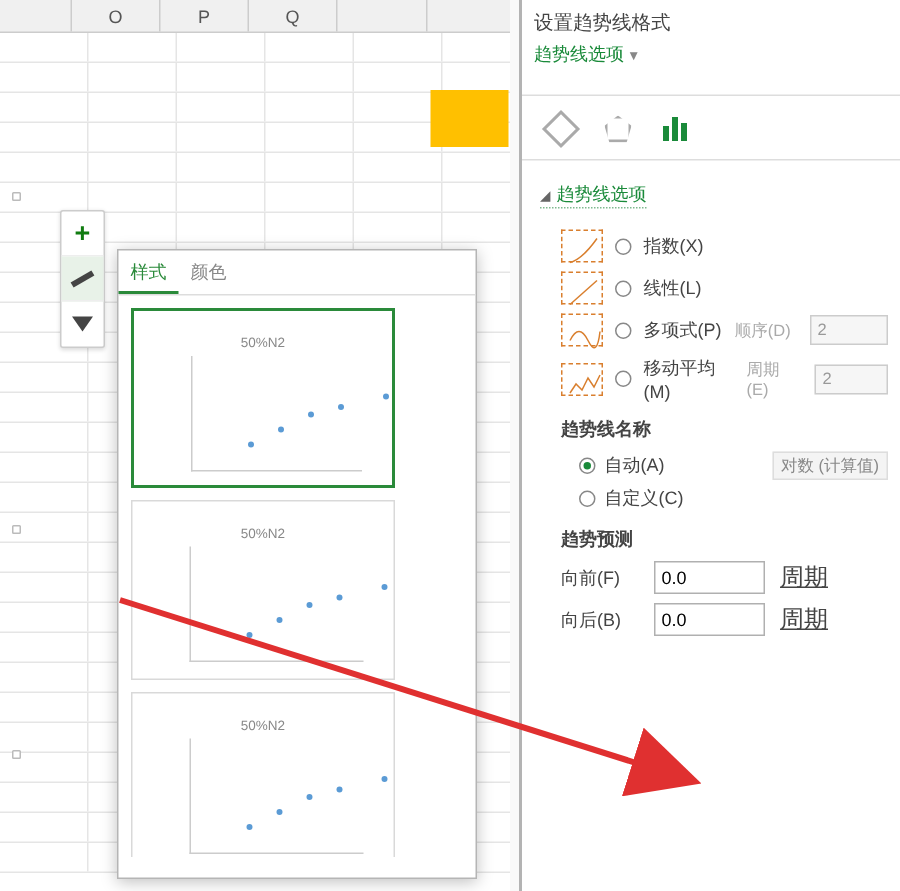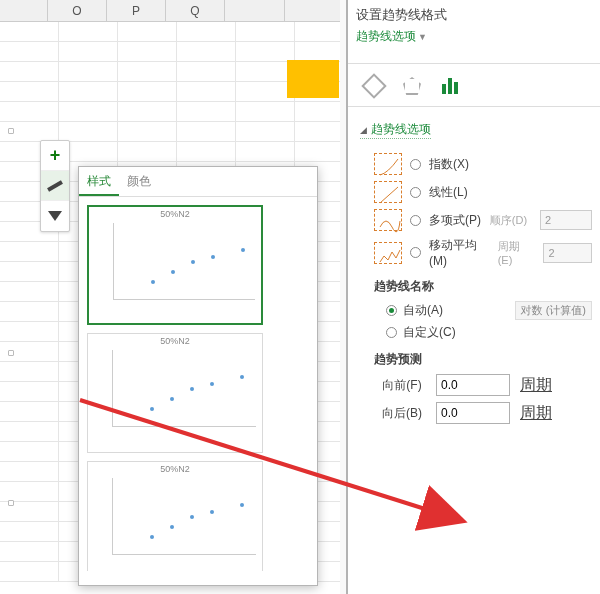--- a/index.html
+++ b/index.html
@@ -26,21 +26,21 @@
 
 
 .gallery { position: absolute; left: 78px; top: 166px; width: 240px; height: 420px; background: #fff; border: 1px solid #b5b5b5; box-shadow: 0 2px 10px rgba(0,0,0,.25); }
 .gal-tabs { display: flex; height: 30px; border-bottom: 1px solid #ddd; }
 .gal-tab { padding: 6px 8px; font-size: 12px; color: #888; cursor: pointer; }
 .gal-tab.active { color: #2a8a3a; border-bottom: 2px solid #2a8a3a; }
 .gal-body { height: 374px; overflow-y: auto; padding: 8px; position: relative; }
 .gal-body::-webkit-scrollbar { width: 14px; }
 .gal-body::-webkit-scrollbar-track { background: #f3f3f3; border-left: 1px solid #e0e0e0; }
 .gal-body::-webkit-scrollbar-thumb { background: #c8c8c8; border: 2px solid #f3f3f3; }
-.thumb { width: 176px; height: 120px; background: #fff; border: 1px solid #d9d9d9; margin-bottom: 8px; padding: 2px; position: relative; }
+.thumb { width: 176px; height: 120px; background: #fff; border: 1px solid #d9d9d9; margin-bottom: 8px; padding: 16px; position: relative; }
 .thumb.selected { border: 2px solid #2a8a3a; }
 .thumb-title { text-align: center; font-size: 9px; color: #888; }
 .thumb-chart { position: relative; width: 100%; height: 95px; }
 .axis-y { position: absolute; left: 22px; top: 4px; bottom: 14px; border-left: 1px solid #ccc; }
 .axis-x { position: absolute; left: 22px; right: 4px; bottom: 14px; border-bottom: 1px solid #ccc; }
 .dot { position: absolute; width: 4px; height: 4px; background: #5b9bd5; border-radius: 50%; }
 
 
 .pane { position: absolute; left: 346px; top: 0; right: 0; height: 594px; border-left: 2px solid #b3b3b3; background: #fff; padding: 6px 8px; font-size: 12px; color: #444; }
 .pane h1 { font-size: 13px; font-weight: normal; color: #444; margin-bottom: 4px; }
@@ -66,21 +66,21 @@
 .radio.on::after { content:""; display:block; width:5px; height:5px; background:#1a8a3a; border-radius:50%; margin:2px; }
 .opt-label { font-size: 12px; }
 .spin { margin-left: auto; width: 52px; height: 20px; border: 1px solid #ccc; background: #f6f6f6; display: flex; align-items: center; padding: 0 4px; font-size: 11px; color: #999; }
 .spin-lbl { font-size: 11px; color: #aaa; margin-right: 4px; }
 
 .sub-heading { font-weight: bold; font-size: 12px; margin: 10px 0 6px 18px; }
 .name-row { display: flex; align-items: center; gap: 6px; margin: 4px 0 4px 30px; }
 .name-val { background: #f4f4f4; border: 1px solid #ddd; padding: 1px 5px; font-size: 11px; color: #888; }
 
 .forecast-row { display: flex; align-items: center; gap: 6px; margin: 6px 0 6px 18px; }
-.forecast-row .lbl { width: 56px; font-size: 12px; text-align: center; }
+.forecast-row .lbl { width: 56px; font-size: 12px; }
 .num-input { width: 74px; height: 22px; border: 1px solid #b0b0b0; background: #fff; font-size: 12px; padding: 2px 4px; }
 .unit { font-size: 16px; margin-left: 4px; text-decoration: underline; }
 
 
 .arrow { position: absolute; pointer-events: none; }
 .arrow svg { overflow: visible; }
 </style>
 </head>
 <body>
 

